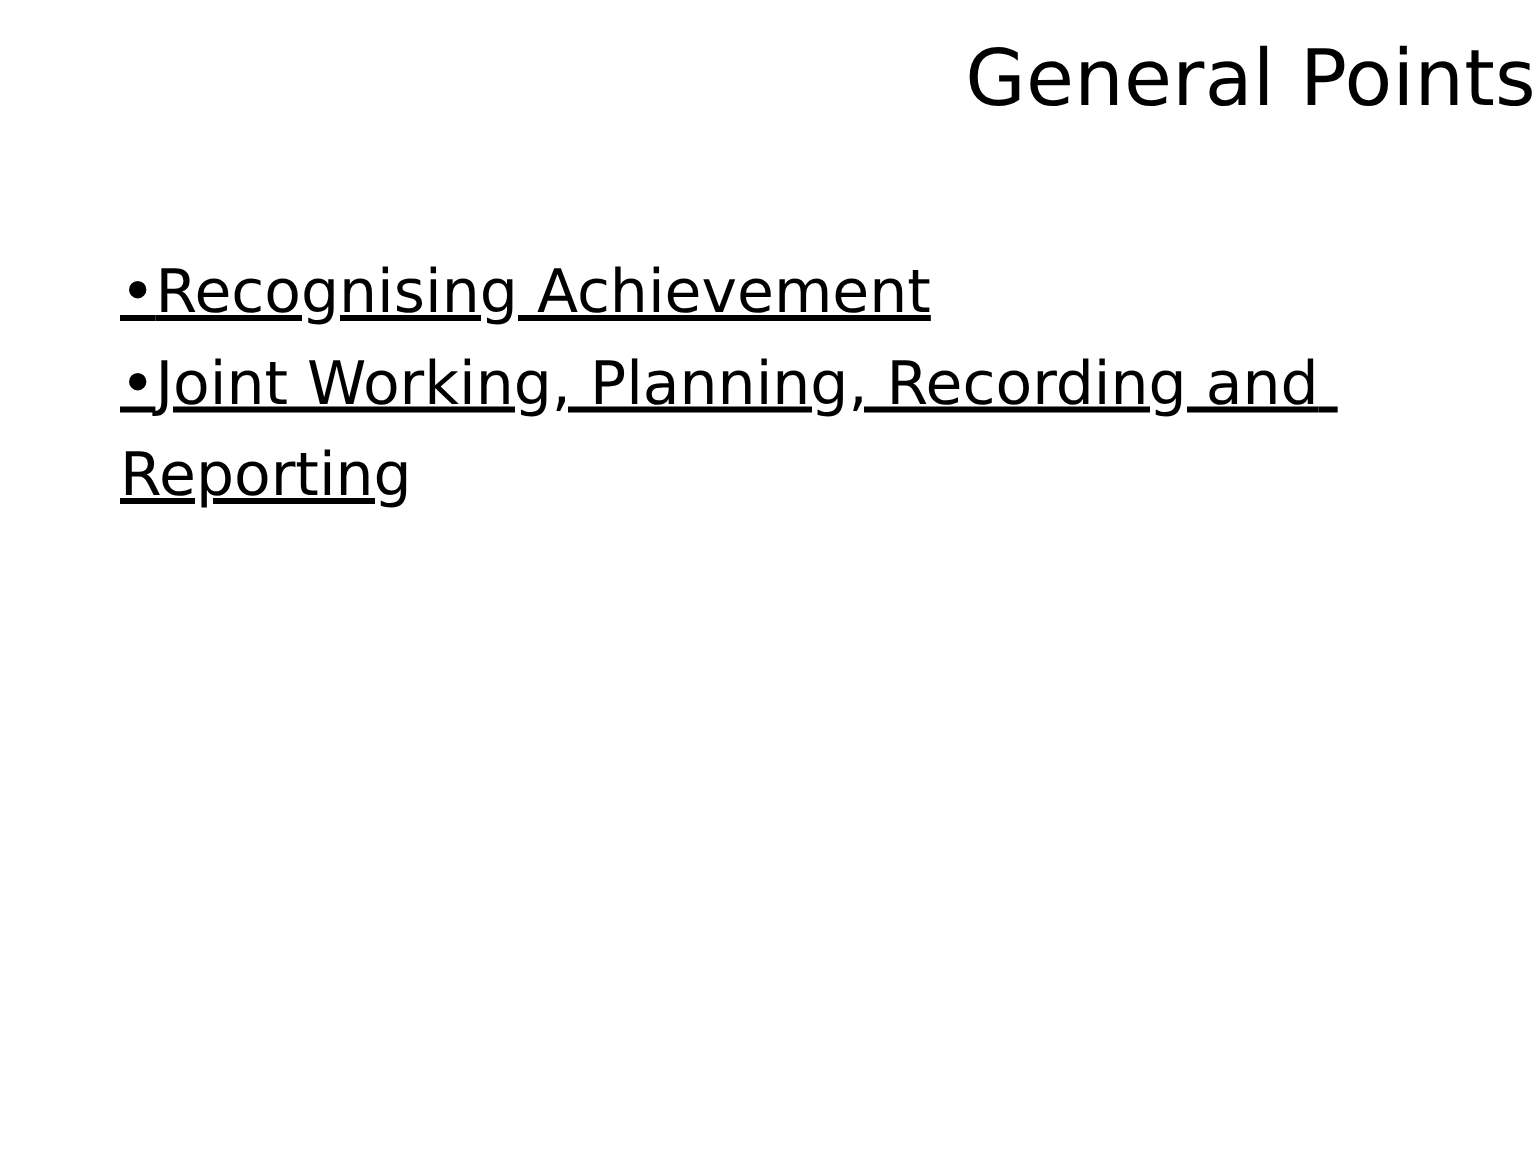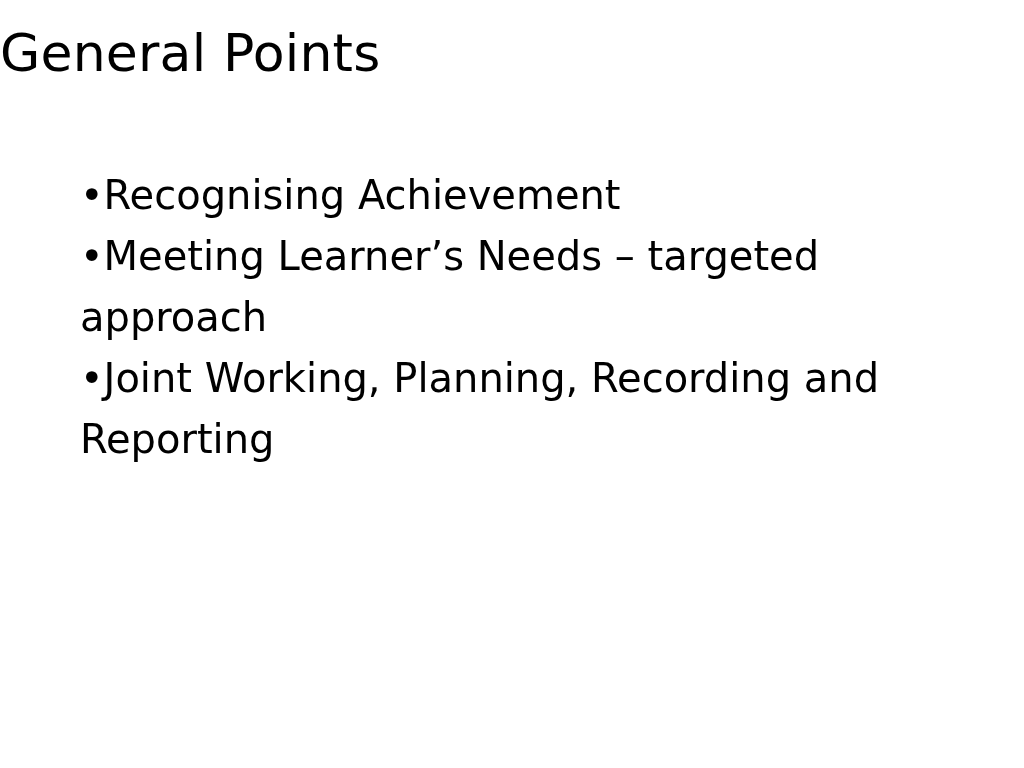--- a/index.html
+++ b/index.html
@@ -19,55 +19,55 @@
     width: 1024px;
     height: 768px;
     background: #ffffff;
     box-sizing: border-box;
   }
   .slide-title {
     position: absolute;
     top: 24px;
     left: 0;
     width: 1024px;
-    text-align: left;
+    text-align: right;
     font-size: 52px;
     font-weight: 400;
     line-height: 1.15;
     letter-spacing: 0.2px;
     color: #000000;
   }
   .slide-body {
     position: absolute;
     top: 165px;
     left: 80px;
     width: 880px;
   }
   .bullet-line {
     font-size: 40px;
     line-height: 61px;
     font-weight: 400;
     color: #000000;
     white-space: pre-wrap;
     text-indent: 0;
+    text-decoration: underline;
   }
   .bullet-line .bullet-mark {
     display: inline;
   }
 </style>
 </head>
 <body>
 
 <div class="slide">
 
   <div class="slide-title">General Points</div>
 
   <div class="slide-body">
 
     <div class="bullet-line"><span class="bullet-mark">•</span><span>Recognising Achievement</span></div>
 
 
-    <div class="bullet-line"><span class="bullet-mark">•</span><span>Meeting Learner’s Needs – targeted approach</span></div>
 
     <div class="bullet-line"><span class="bullet-mark">•</span><span>Joint Working, Planning, Recording and Reporting</span></div>
 
   </div>
 </div>
 
 </body></html>

